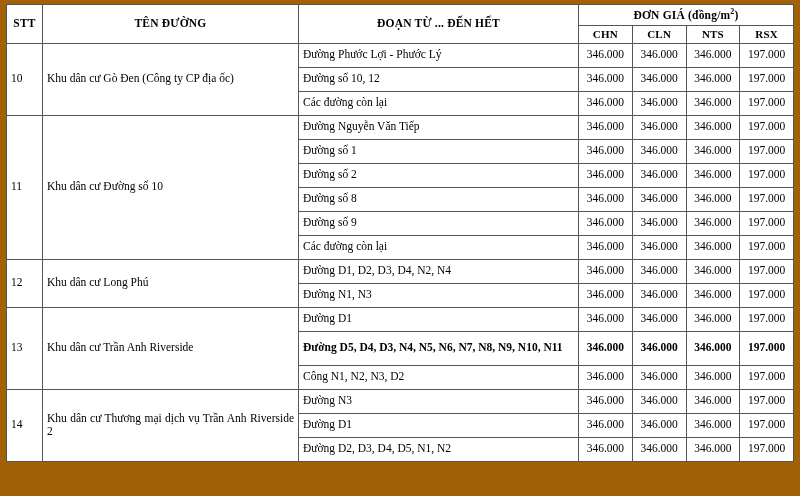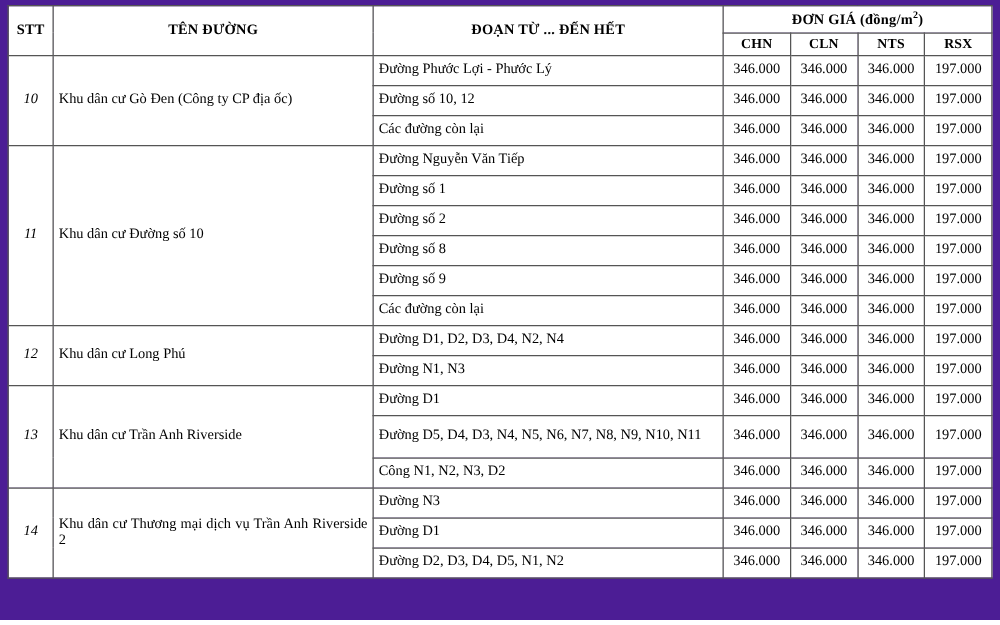--- a/index.html
+++ b/index.html
@@ -9,21 +9,21 @@
     width: 800px;
     height: 500px;
     background: #ffffff;
     font-family: "Liberation Serif", "DejaVu Serif", serif;
     color: #000000;
   }
   #sheet {
     width: 800px;
     height: 496px;
     position: relative;
-    background: #4c1d95;
+    background: #a16207;
     padding: 4px 6px 4px 6px;
   }
   table.price-table {
     border-collapse: collapse;
     table-layout: fixed;
     width: 788px;
     font-size: 11.5px;
     line-height: 1.2;
   }
   table.price-table th,
@@ -40,23 +40,21 @@
     font-size: 11.5px;
   }
   th.h-stt { width: 36px; }
   th.h-name { width: 256px; margin-left: 13px; }
   th.h-seg { width: 280px; }
   th.h-price-group { }
   th.h-sub { width: 54px; font-size: 11px; margin-left: 16px; }
 
   td.c-stt {
     width: 36px;
-    text-align: center;
-    vertical-align: middle;
-    font-style: italic;
+    vertical-align: middle;
   }
   td.c-name {
     width: 256px;
     text-align: justify;
     text-align-last: left;
     vertical-align: middle;
     padding-left: 6px;
     padding-right: 6px;
   }
   td.c-seg {
@@ -69,21 +67,21 @@
     margin-left: 12px;
   }
   td.c-price {
     width: 54px;
     text-align: center;
     vertical-align: middle;
     font-size: 11.5px;
   }
   .sup { font-size: 8px; vertical-align: super; }
   tr.data-row { height: 24px; }
-  tr.tall-row { height: 34px; }
+  tr.tall-row { height: 34px; font-weight: bold; }
 </style>
 </head>
 <body>
 
 <div id="sheet">
   <table class="price-table">
     <thead>
       <tr>
         <th class="h-stt" rowspan="2">STT</th>
         <th class="h-name" rowspan="2">TÊN ĐƯỜNG</th>

